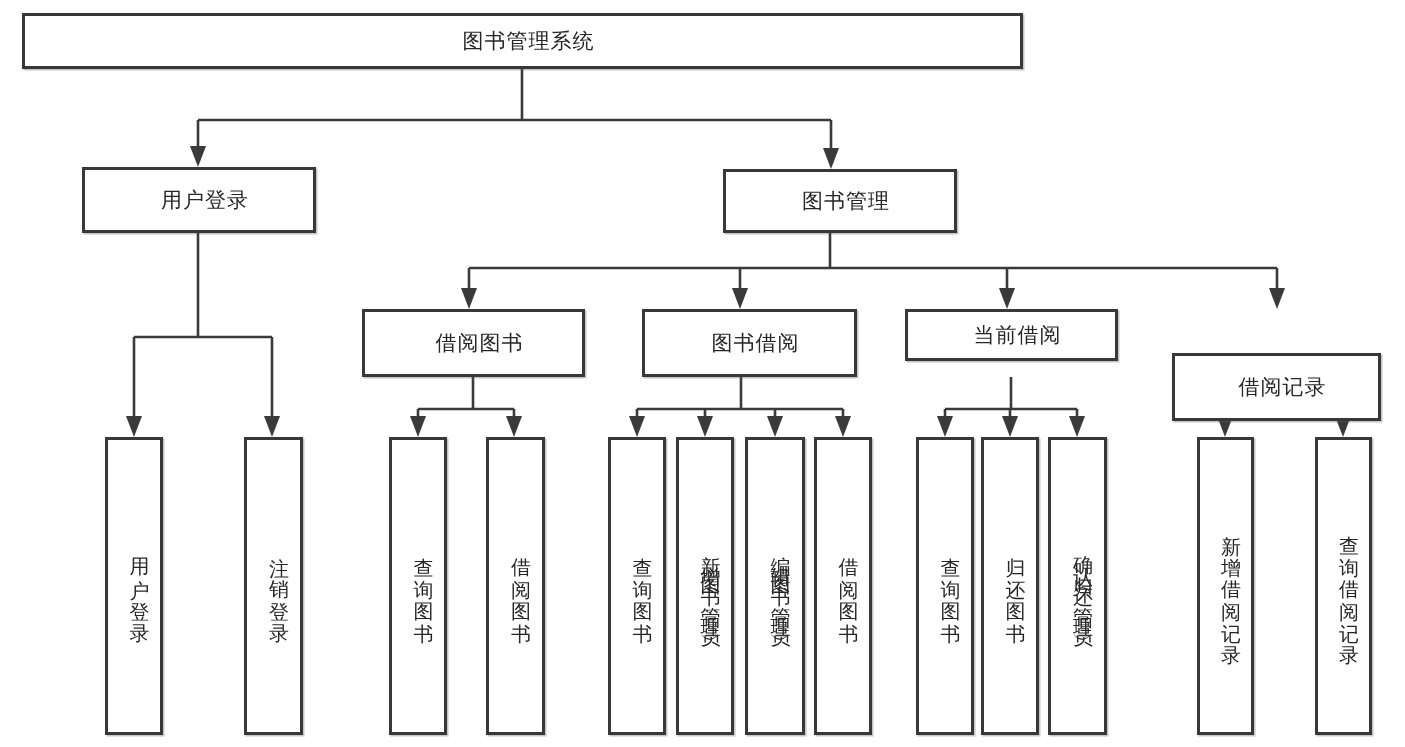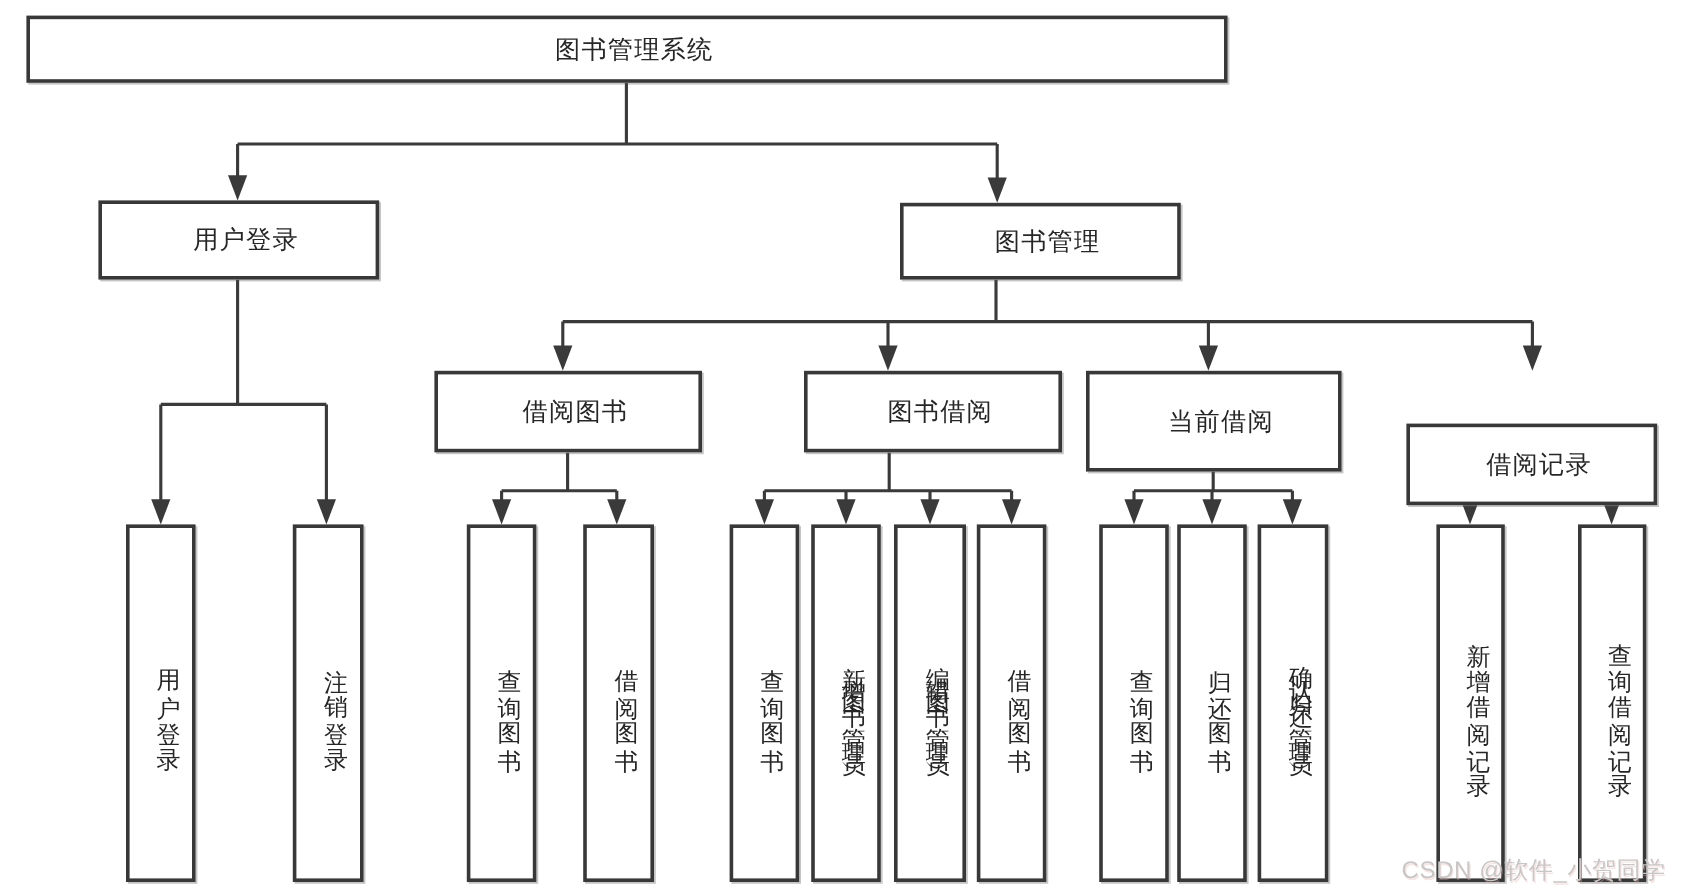--- a/index.html
+++ b/index.html
@@ -96,31 +96,31 @@
     </g>
   </svg>
 
   <div class="node" style="left:22px; top:13px; width:1001px; height:56px;">
     <span>图书管理系统</span>
   </div>
 
   <div class="node" style="left:82px; top:167px; width:234px; height:66px;">
     <span>用户登录</span>
   </div>
-  <div class="node" style="left:750px; top:169px; width:234px; height:64px;">
+  <div class="node" style="left:723px; top:169px; width:234px; height:64px;">
     <span>图书管理</span>
   </div>
 
   <div class="node" style="left:362px; top:309px; width:223px; height:68px;">
     <span>借阅图书</span>
   </div>
-  <div class="node" style="left:670px; top:309px; width:215px; height:68px;">
+  <div class="node" style="left:642px; top:309px; width:215px; height:68px;">
     <span>图书借阅</span>
   </div>
-  <div class="node" style="left:905px; top:309px; width:213px; height:84px;justify-content:center;">
+  <div class="node" style="left:905px; top:309px; width:213px; height:52px;justify-content:center;">
     <span>当前借阅</span>
   </div>
   <div class="node" style="left:1172px; top:309px; width:209px; height:68px;margin-top:44px;">
     <span>借阅记录</span>
   </div>
 
   <div class="node leaf" style="left:105px; top:437px; width:58px; height:298px;">
     <span class="vlabel" style="letter-spacing: 22px;">用户登录</span>
   </div>
   <div class="node leaf" style="left:244px; top:437px; width:59px; height:298px;">
@@ -157,15 +157,14 @@
     <span class="vlabel" style="letter-spacing: 10.3333px;">确认归还（管理员）</span>
   </div>
 
   <div class="node leaf" style="left:1197px; top:437px; width:57px; height:298px;">
     <span class="vlabel" style="letter-spacing: 22px;">新增借阅记录</span>
   </div>
   <div class="node leaf" style="left:1315px; top:437px; width:57px; height:298px;">
     <span class="vlabel" style="letter-spacing: 22px;">查询借阅记录</span>
   </div>
 
-  <div class="watermark" style="left:1168px; top:712px;">CSDN @软件_小贺同学</div>
 
 </div>
 
 </body></html>

